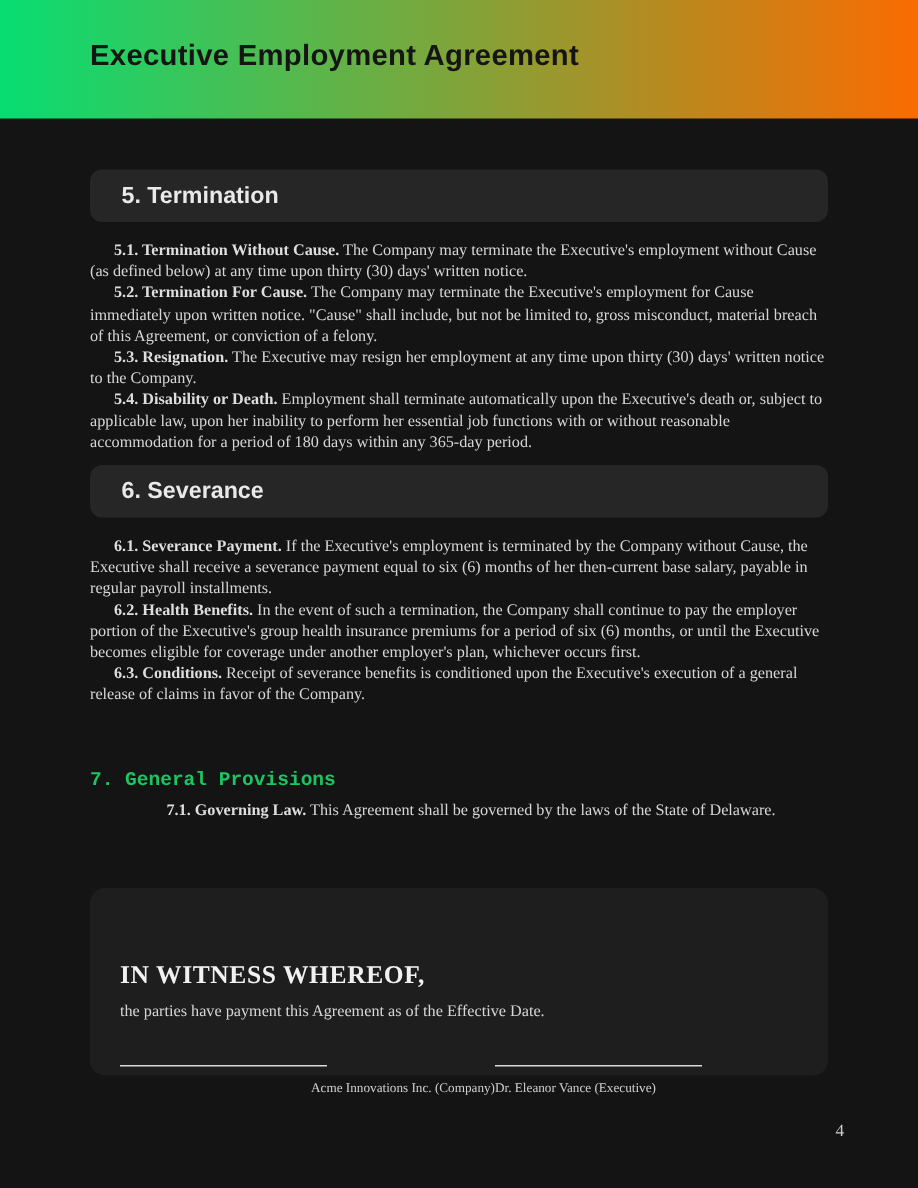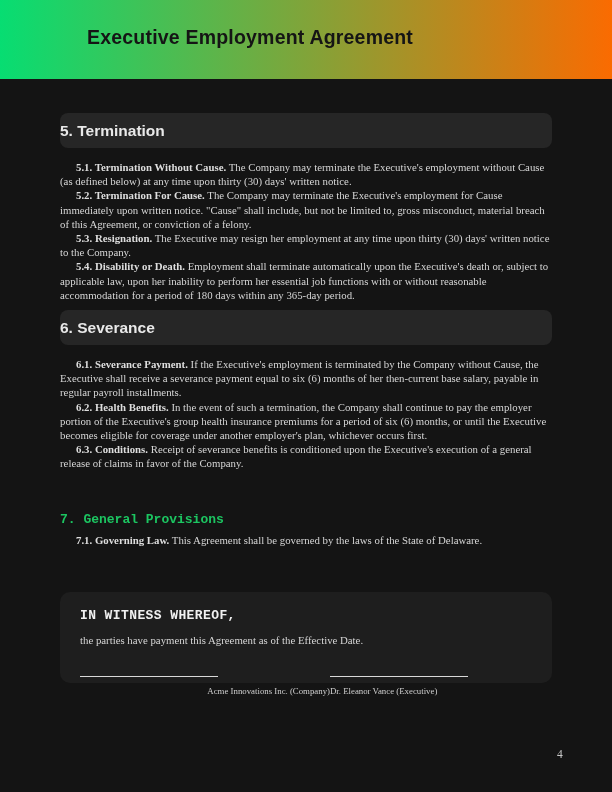--- a/index.html
+++ b/index.html
@@ -8,32 +8,32 @@
     width:612px; height:792px;
     background: var(--page-bg, #141414);
     overflow:hidden;
     font-family:"Liberation Serif", serif;
   }
   .banner {
     height:79px;
     background: linear-gradient(90deg, var(--grad-left,#07dd72) 0%, var(--grad-right,#fa6b01) 100%);
   }
   .banner h1 {
-    margin:0; padding:26px 0 0 87px;
+    margin:0; padding:26px 0 0 60px;
     font-family:"Liberation Sans", sans-serif;
     font-weight:700; font-size:19.5px; line-height:23px;
     color:#151515; letter-spacing:0.2px;
   }
   .content { padding:0 60px; }
   .sec-box {
     margin-top:34px; height:35px;
     background: var(--box-bg,#262626);
     border-radius:8px;
     display:flex; align-items:center;
-    box-sizing:border-box;
+    padding-left:21px; box-sizing:border-box;
   }
   .sec-box.second { margin-top:8px;text-align:center; }
   .sec-box h2 {
     margin:0;
     font-family:"Liberation Sans", sans-serif;
     font-weight:700; font-size:15.5px;
     color: var(--heading-text,#e9e9e9);
   }
   .sec-body { margin-top:12px; }
   p.body {
@@ -41,31 +41,31 @@
     font-size:10.8px; line-height:14.2px;
     color: var(--body-text,#d6d6d6);
   }
   p.body b { font-weight:700; color:#dedede;padding-left:16px; }
   .green-h {
     margin:41px 0 0 0;
     font-family:Liberation Mono, monospace;
     font-weight:700; font-size:13px; line-height:15px;
     color: var(--accent-green,#1cc561);
   }
-  .after-green { margin-top:6px; }
+  .after-green { margin-top:6px;text-align:center; }
   .sig-box {
     margin-top:45px;
     background: var(--sig-box-bg,#1e1e1e);
     border-radius:10px;
     padding:17px 20px 6px 20px;
   }
   .sig-title {
-    font-family:Liberation Mono, monospace;
-    font-weight:700; font-size:13px; line-height:14px;
-    color:#f1f1f1; letter-spacing:0.4px;
+    font-family:Liberation Serif, serif;
+    font-weight:700; font-size:17px; line-height:14px;
+    color:#f1f1f1; letter-spacing:0.4px;margin-top:34px;
   }
   .sig-text {
     margin-top:10px;
     font-size:10.8px; line-height:14px;
     color: var(--body-text,#d6d6d6);
   }
   .sig-lines { display:flex; margin-top:29px; }
   .sig-line { width:138px; height:0; border-bottom:1.2px solid #d9d9d9; }
   .sig-line + .sig-line { margin-left:112px; }
   .sig-labels { display:flex; padding:3px 20px 0 20px; }

